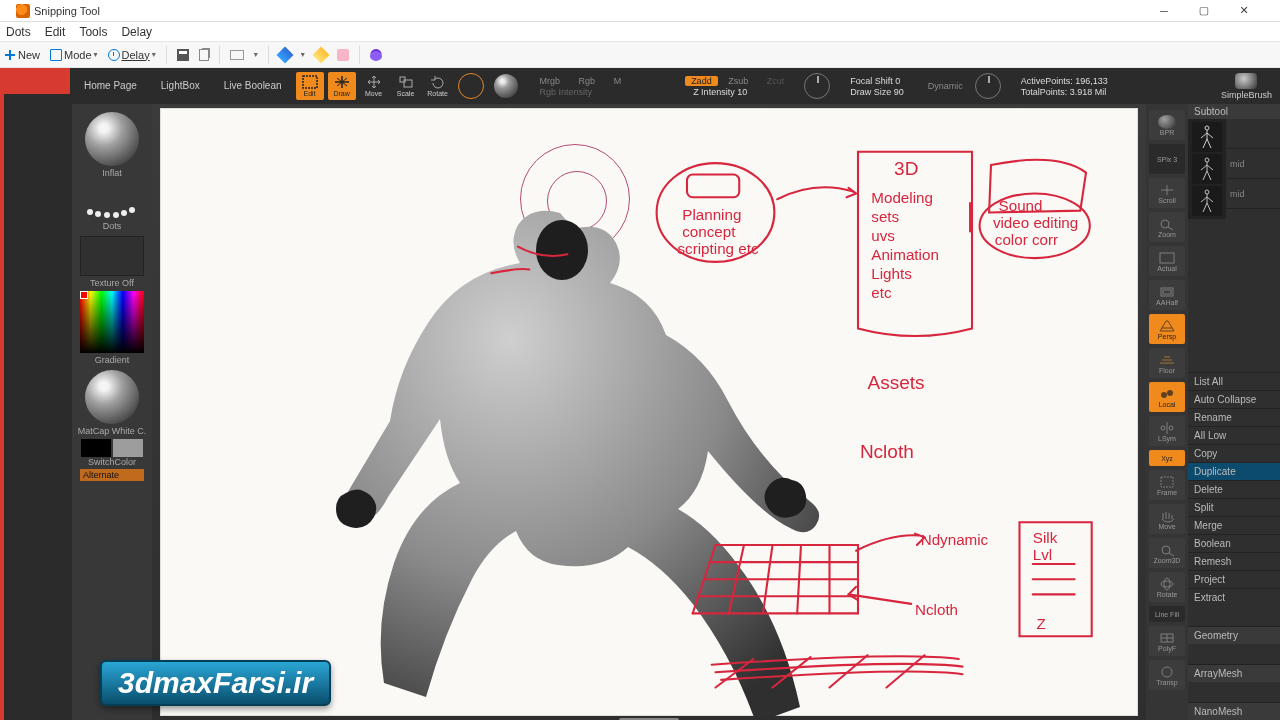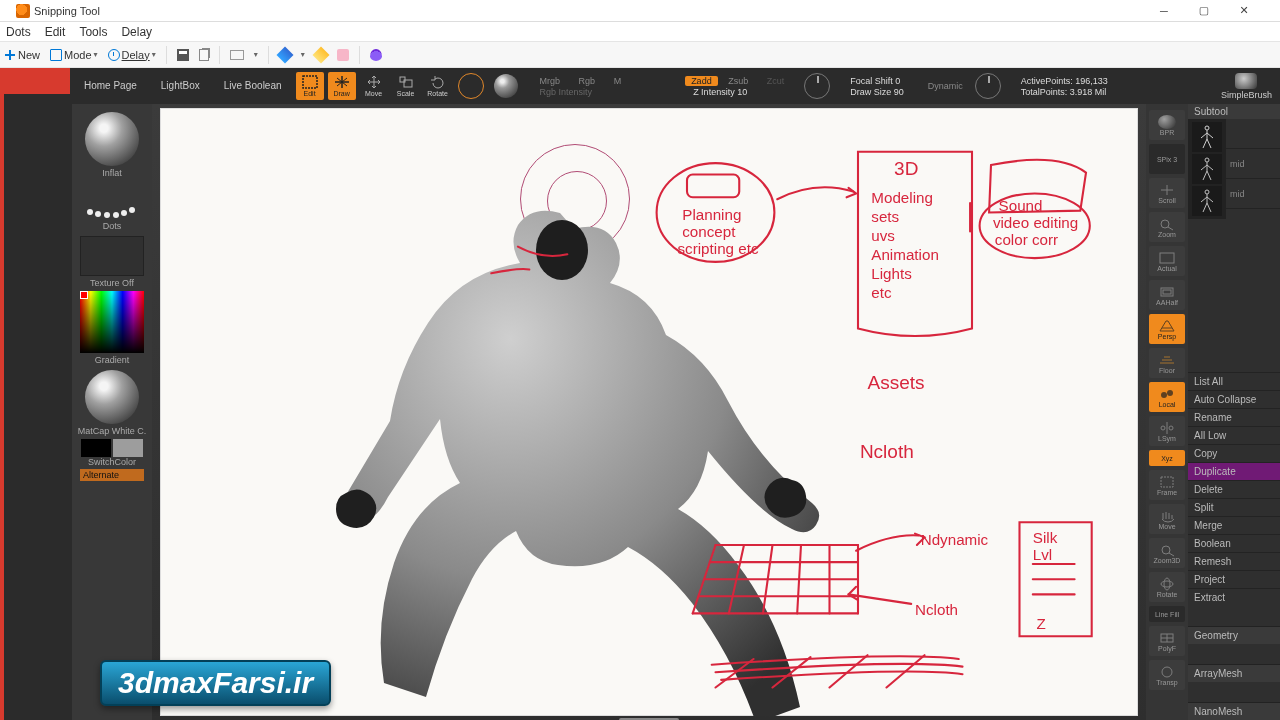--- a/index.html
+++ b/index.html
@@ -72,21 +72,21 @@
   .zb-right1 .r1 .ic{ width:18px;height:14px; opacity:.7;}
   .zb-right2{ position:absolute; right:0; top:36px; bottom:0; width:92px; background:#2f2f2f; color:#bbb; font-size:10px; display:flex; flex-direction:column;}
   .zb-right2 .hdr{ background:#3a3a3a; padding:2px 6px; font-size:10px;}
   .zb-right2 .thumbcol{ display:flex;}
   .zb-right2 .thumbstrip{ width:38px; background:#222; display:flex; flex-direction:column; align-items:center; gap:2px; padding:3px 0;}
   .zb-right2 .thumbstrip .th{ width:30px;height:30px;background:#1a1a1a;display:flex;align-items:center;justify-content:center;}
   .zb-right2 .thumbside{ flex:1; display:flex; flex-direction:column;}
   .zb-right2 .thumbside .ln{ height:30px; display:flex; align-items:center; padding-left:4px; font-size:9px; color:#888; border-bottom:1px solid #232323;}
   .zb-right2 .btnlist{ display:flex; flex-direction:column;}
   .zb-right2 .btnlist .b{ padding:3px 6px; border-top:1px solid #232323; font-size:10px;}
-  .zb-right2 .btnlist .b.hl{ background:#701a75;}
+  .zb-right2 .btnlist .b.hl{ background:#0c4a6e;}
   .zb-right2 .cat{ padding:3px 6px; background:#3a3a3a; border-top:1px solid #222;margin-top:20px;}
 
   
   .zb-canvas{ position:absolute; left:152px; right:134px; top:36px; bottom:0; background:linear-gradient(#3b3b3b,#2e2e2e); }
   .zb-paper{ position:absolute; left:8px; right:8px; top:4px; bottom:4px; background:#faf9f6; box-shadow:inset 0 0 0 1px #ddd; overflow:hidden;}
   .zb-paper .cursor{ position:absolute; left:360px; top:36px; width:110px;height:110px; border:1.5px solid #b14c75; border-radius:50%;}
   .zb-paper .cursor::after{content:"";position:absolute;left:26px;top:26px;width:58px;height:58px;border:1.5px solid #b14c75;border-radius:50%;}
   .handle{position:absolute;left:50%;bottom:-2px;transform:translateX(-50%);width:60px;height:4px;border-radius:2px;background:#888;}
 
   

